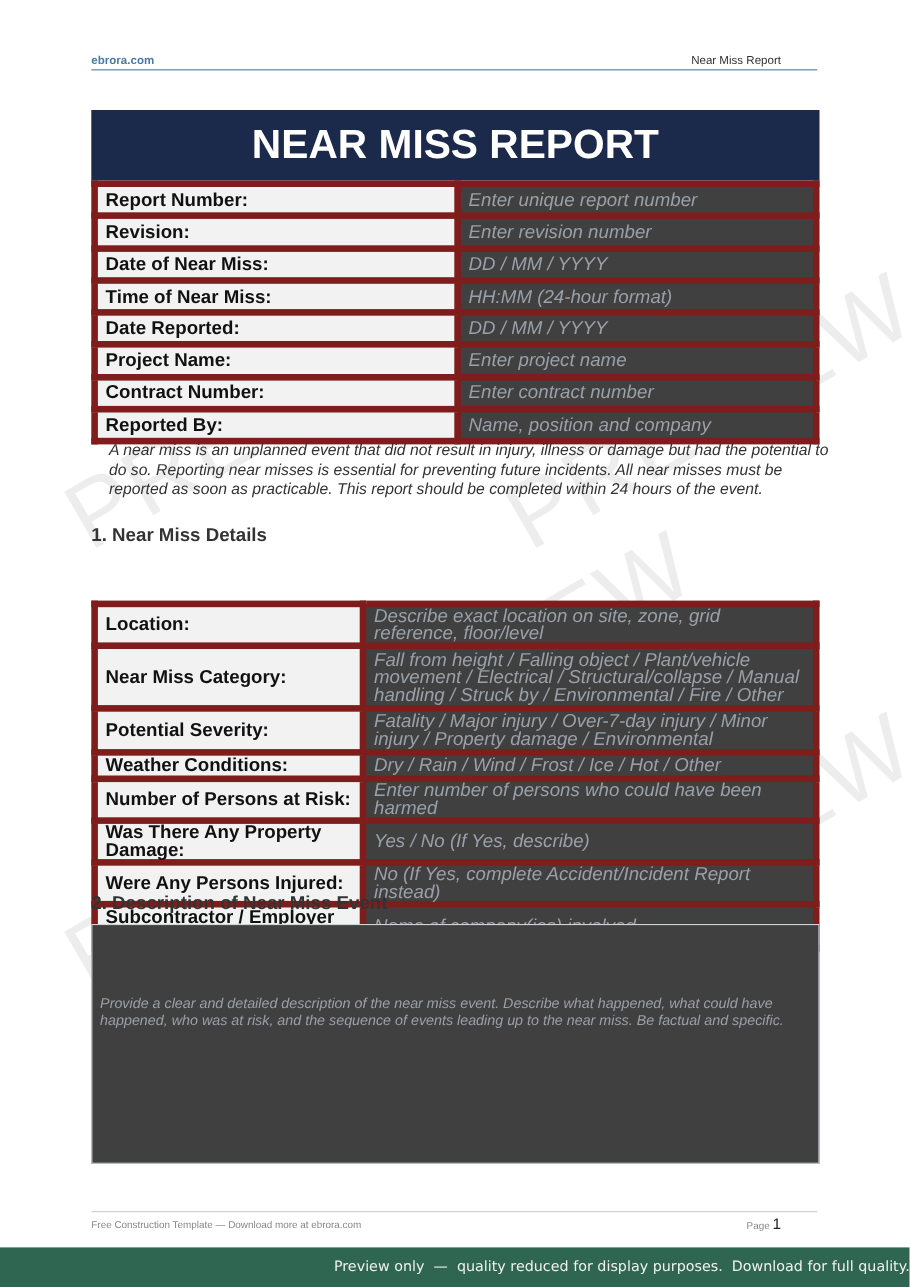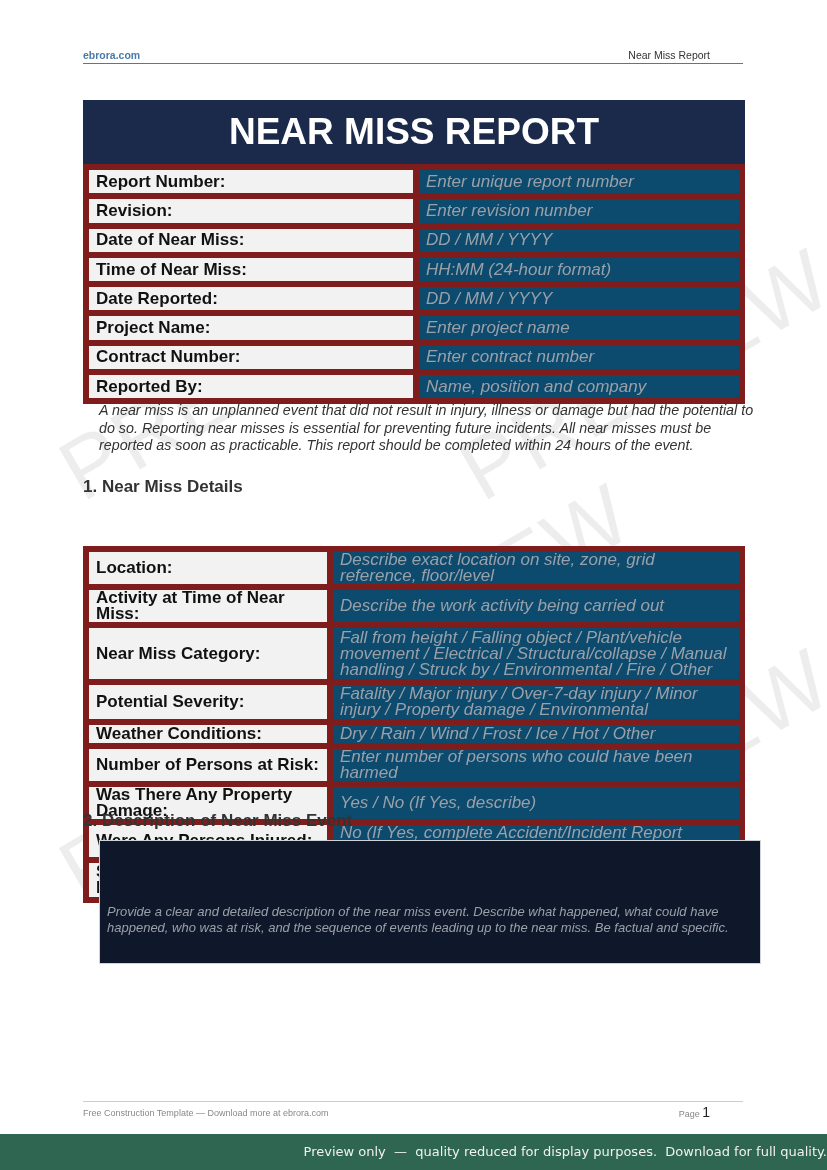--- a/index.html
+++ b/index.html
@@ -15,39 +15,39 @@
   .page-header .doc-title { position: absolute; right: 33px; top: 1px; font-size: 10.5px; color: #333; }
 
   .title-bar {
     position: absolute; left: 83px; top: 100px; width: 662px; height: 64px;
     background: #1b2a4a; color: #fff; text-align: center;
     font-size: 37px; font-weight: bold; line-height: 64px;
   }
   table.info { position: absolute; border-collapse: collapse; table-layout: fixed; }
   table.info td { border: 6px solid #7f1d1d; padding: 0 7px; font-size: 17px; vertical-align: middle; }
   table.info td.lbl { background: #f2f2f2; font-weight: bold; color: #111; }
-  table.info td.val { background: #0c4a6e; color: #9aa0a8; font-style: italic; }
+  table.info td.val { background: #404040; color: #9aa0a8; font-style: italic; }
 
   #header-table { left: 83px; top: 164px; width: 662px; }
   #header-table td { height: 23.3px; }
   #header-table col.c1 { width: 330px; }
 
   .intro {
     position: absolute; left: 83px; top: 386px; width: 662px;
     font-size: 14.3px; line-height: 17.5px; font-style: italic; color: #333;
   }
   .section-title { position: absolute; left: 83px; font-size: 17px; font-weight: bold; color: #333; }
 
   #details-table { left: 83px; top: 506px; width: 662px; margin-top: 40px; }
   #details-table col.c1 { width: 244px; }
   #details-table td { line-height: 16px; }
 
   .desc-box {
-    position: absolute; left: 83px; top: 840px; width: 662px; height: 124px;
-    background: #0f172a; border: 1px solid #cfd4da; box-sizing: border-box; margin-left: 16px;
+    position: absolute; left: 83px; top: 840px; width: 662px; height: 218px;
+    background: #404040; border: 1px solid #cfd4da; box-sizing: border-box;
   }
   .desc-box .placeholder {
     position: absolute; left: 7px; top: 63px; right: 7px;
     font-size: 13px; line-height: 16px; font-style: italic; color: #9aa0a8;
   }
 
   .watermark {
     position: absolute; font-size: 86px; font-family: "Liberation Sans", sans-serif;
     color: rgba(0,0,0,0.07); transform: rotate(-30deg); transform-origin: center;
     white-space: nowrap; pointer-events: none; letter-spacing: 2px;
@@ -130,24 +130,20 @@
 <table class="info" id="details-table">
   <colgroup>
       <col class="c1">
       <col>
     </colgroup>
   <tbody>
     <tr style="height:24px;">
       <td class="lbl">Location:</td>
       <td class="val">Describe exact location on site, zone, grid reference, floor/level</td>
     </tr>
-    <tr style="height:24px;">
-      <td class="lbl">Activity at Time of Near Miss:</td>
-      <td class="val">Describe the work activity being carried out</td>
-    </tr>
     <tr style="height:57px;">
       <td class="lbl">Near Miss Category:</td>
       <td class="val">Fall from height / Falling object / Plant/vehicle movement / Electrical / Structural/collapse / Manual handling / Struck by / Environmental / Fire / Other</td>
     </tr>
     <tr style="height:40px;">
       <td class="lbl">Potential Severity:</td>
       <td class="val">Fatality / Major injury / Over-7-day injury / Minor injury / Property damage / Environmental</td>
     </tr>
     <tr style="height:24px;">
       <td class="lbl">Weather Conditions:</td>

